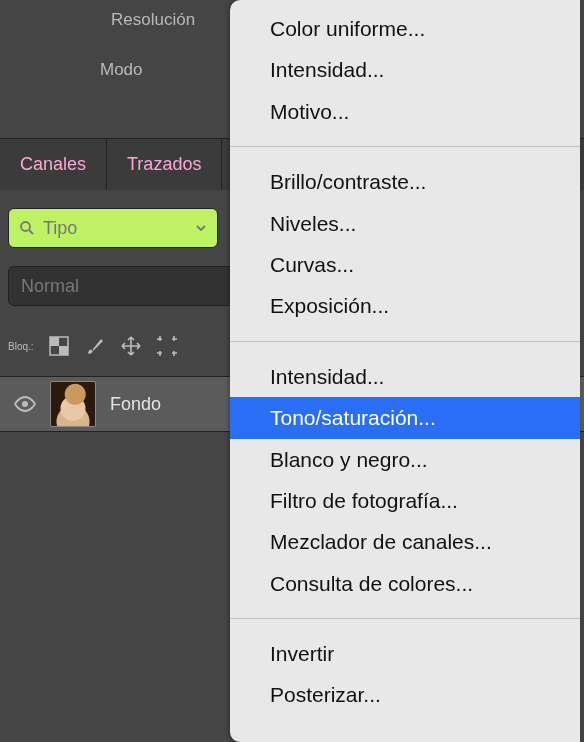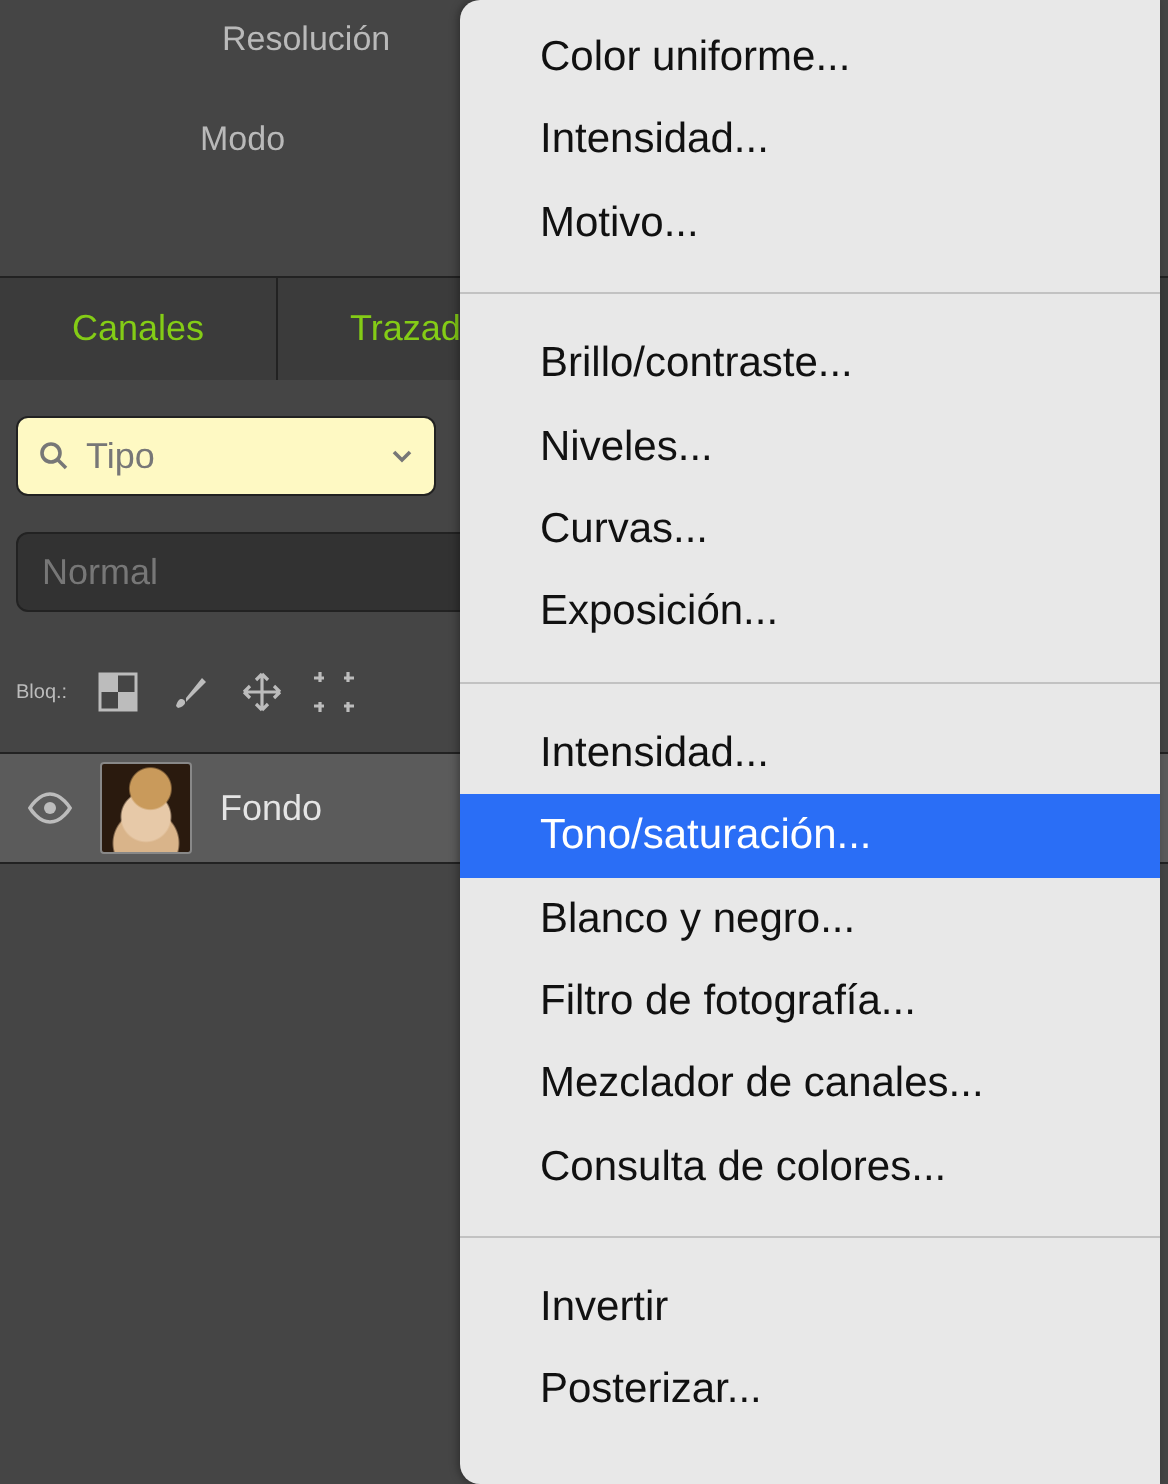--- a/index.html
+++ b/index.html
@@ -31,35 +31,35 @@
       top: 138px;
       left: 0;
       right: 0;
       height: 52px;
       background: #3b3b3b;
       border-top: 1px solid #222;
       display: flex;
       align-items: stretch;
     }
     .tab {
-      padding: 0 36px;
-      display: flex;
-      align-items: center;
-      color: #84cc16;
+      padding: 0 20px;
+      display: flex;
+      align-items: center;
+      color: #f9a8d4;
       font-size: 18px;
       border-right: 1px solid #222;
       background: #3b3b3b;
     }
     .search-row {
       position: absolute;
       top: 208px;
       left: 8px;
       width: 210px;
       height: 40px;
-      background: #fef9c3;
+      background: #bef264;
       border: 1px solid #222;
       border-radius: 6px;
       display: flex;
       align-items: center;
       padding: 0 10px;
       gap: 8px;
     }
     .search-row input {
       background: transparent;
       border: none;

